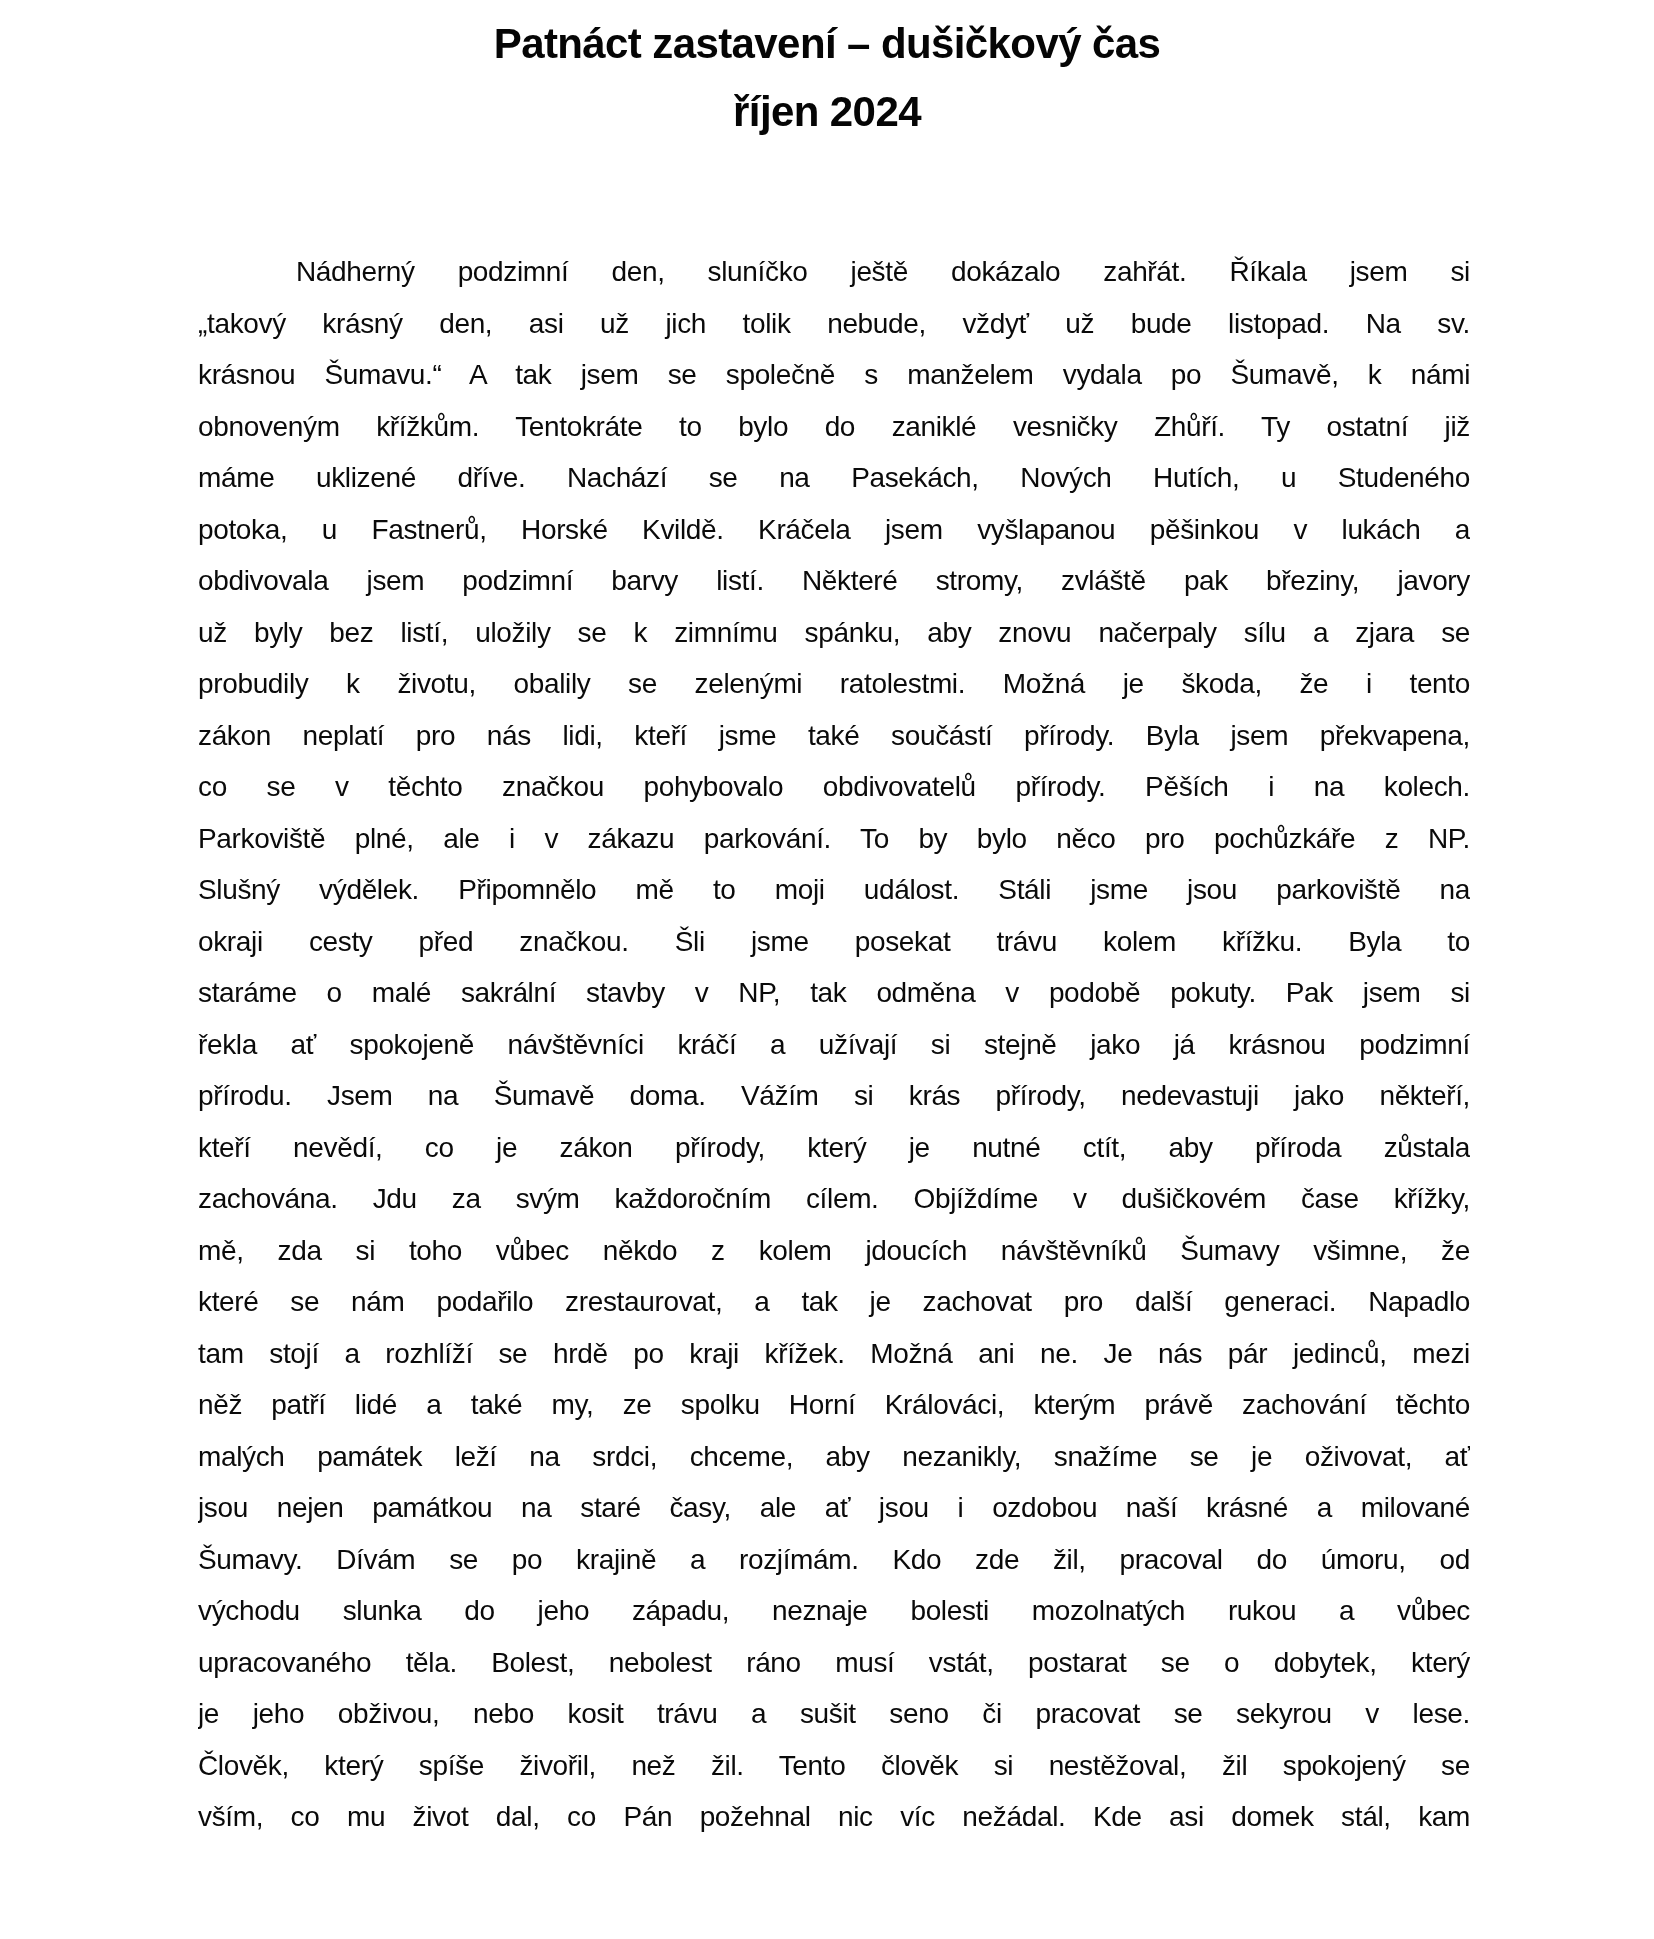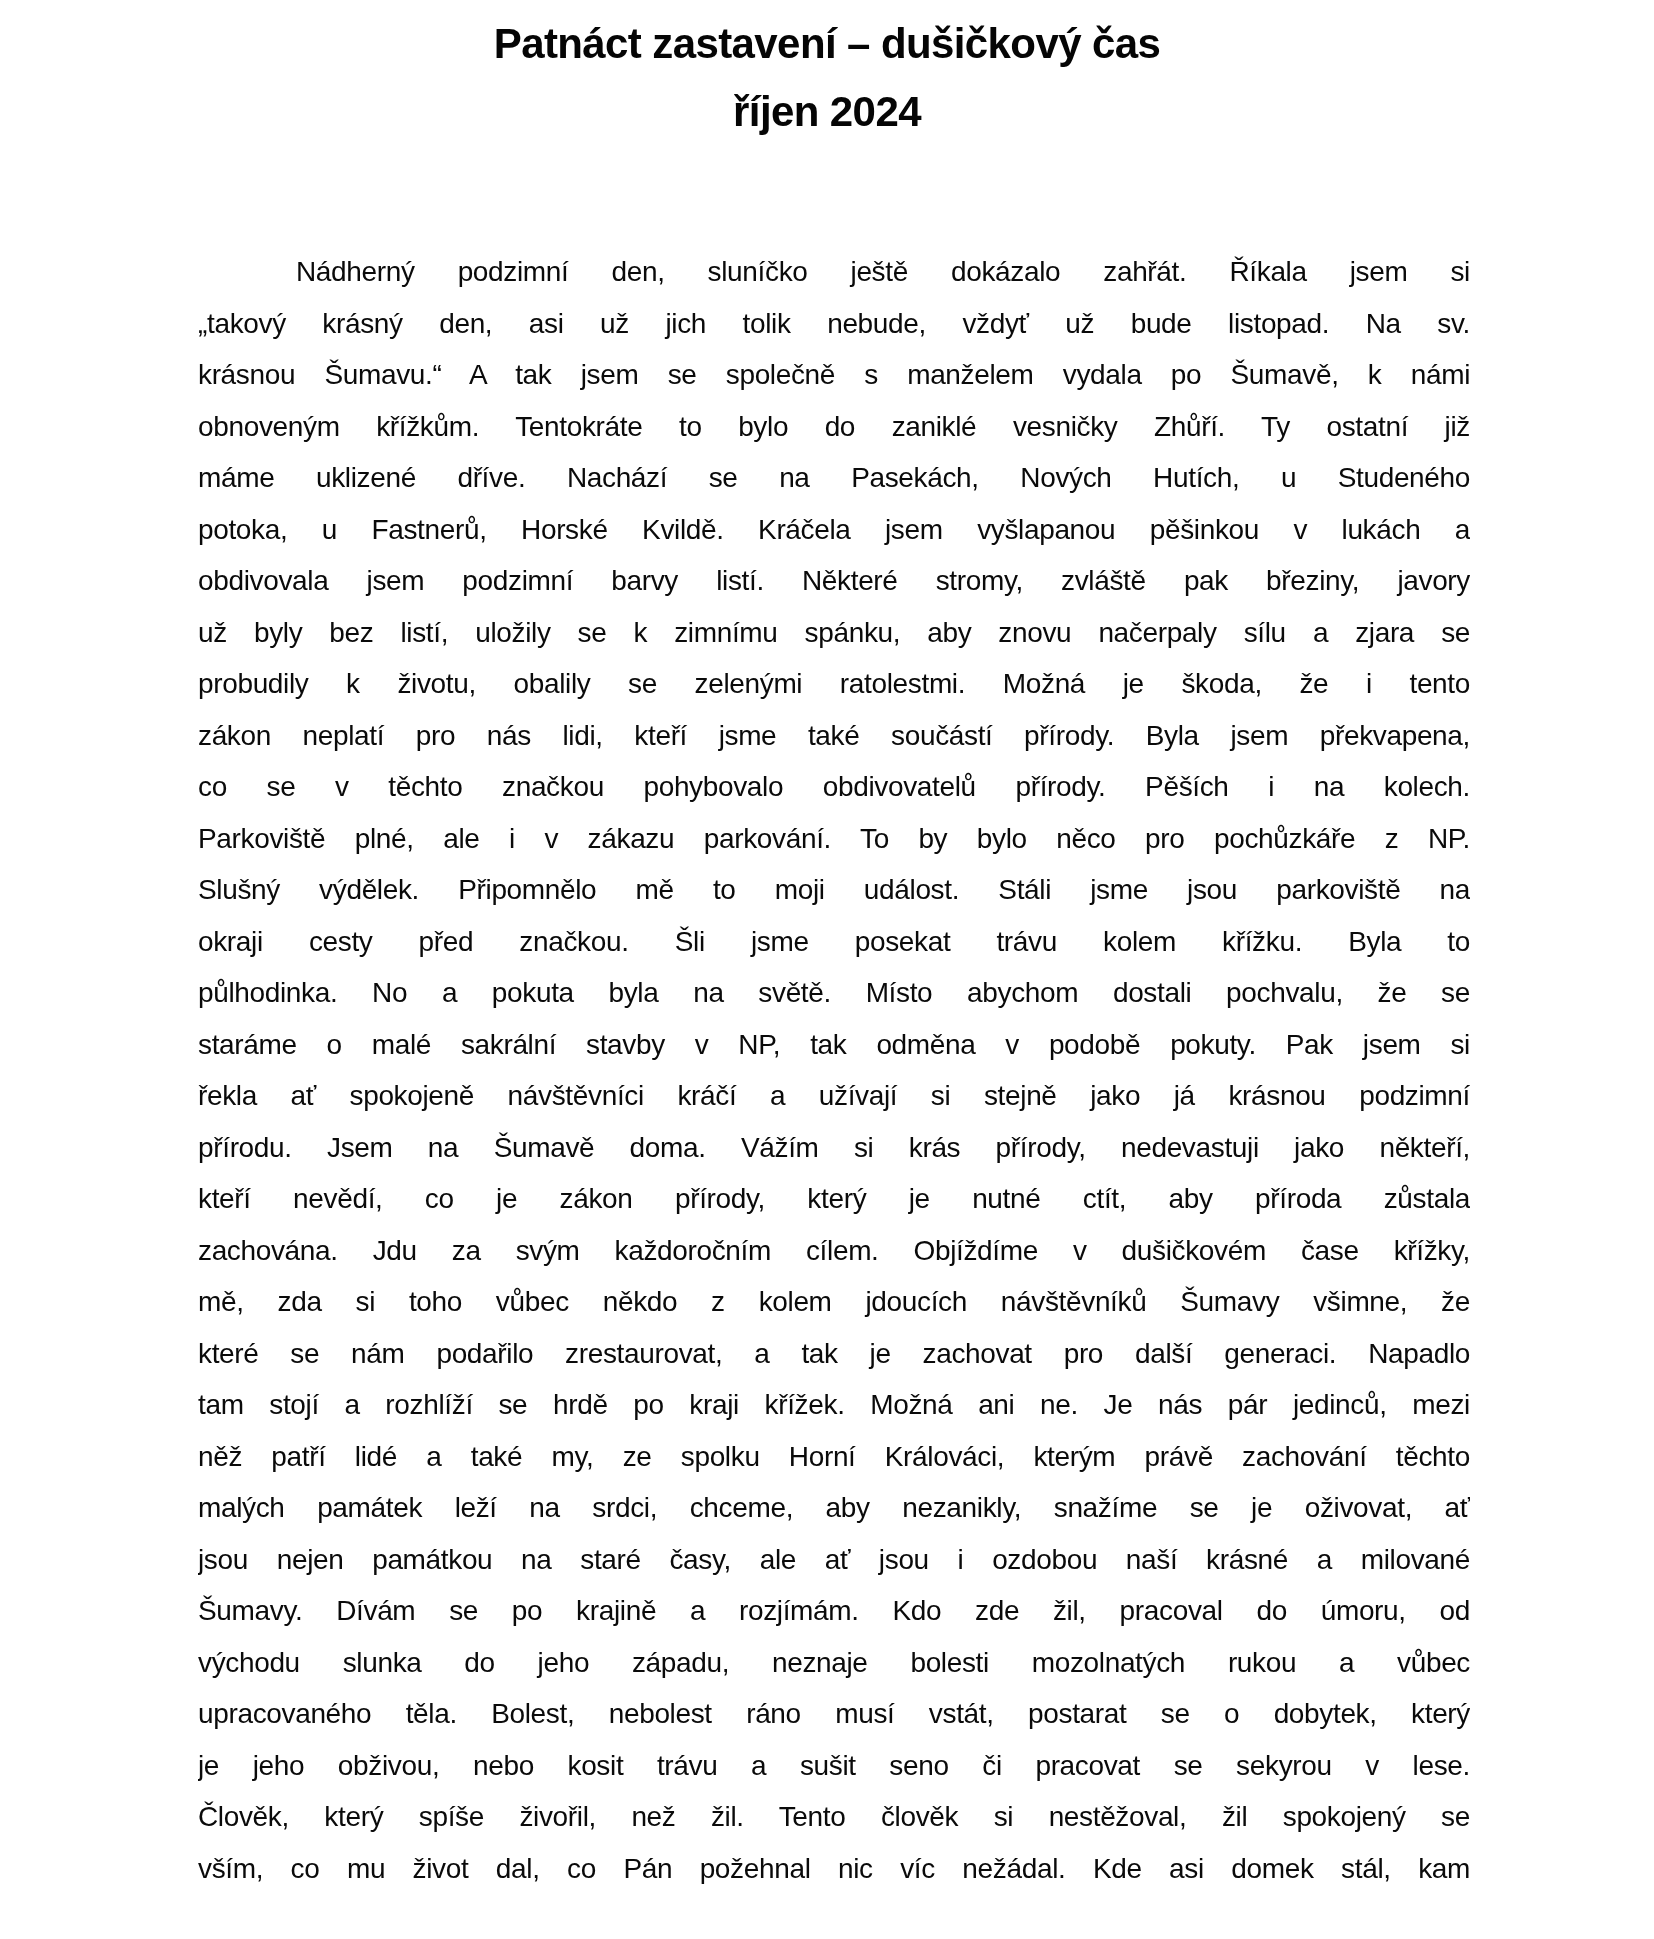--- a/index.html
+++ b/index.html
@@ -118,23 +118,20 @@
     <div class="line">
         <span style="white-space: normal;">Parkoviště plné, ale i v zákazu parkování. To by bylo něco pro pochůzkáře z NP.</span>
       </div>
     <div class="line">
         <span style="white-space: normal;">Slušný výdělek.  Připomnělo mě to moji událost. Stáli jsme jsou parkoviště na</span>
       </div>
     <div class="line">
         <span style="white-space: normal;">okraji cesty před značkou. Šli jsme posekat trávu kolem křížku. Byla to</span>
       </div>
     <div class="line">
-        <span style="white-space: normal;">půlhodinka. No a pokuta byla na světě. Místo abychom dostali pochvalu, že se</span>
-      </div>
-    <div class="line">
         <span style="white-space: normal;">staráme o malé sakrální stavby v NP, tak odměna v podobě pokuty.  Pak jsem si</span>
       </div>
     <div class="line">
         <span style="white-space: normal;">řekla ať spokojeně návštěvníci kráčí a užívají si stejně jako já krásnou podzimní</span>
       </div>
     <div class="line">
         <span style="white-space: normal;">přírodu. Jsem na Šumavě doma. Vážím si krás přírody, nedevastuji jako někteří,</span>
       </div>
     <div class="line">
         <span style="white-space: normal;">kteří nevědí, co je zákon přírody, který je nutné ctít, aby příroda zůstala</span>

